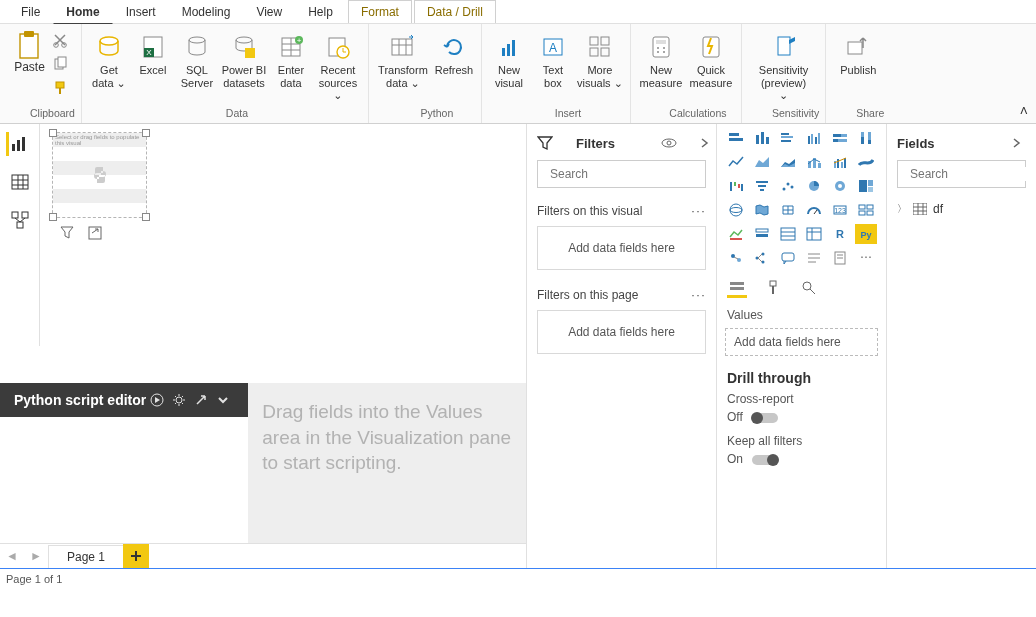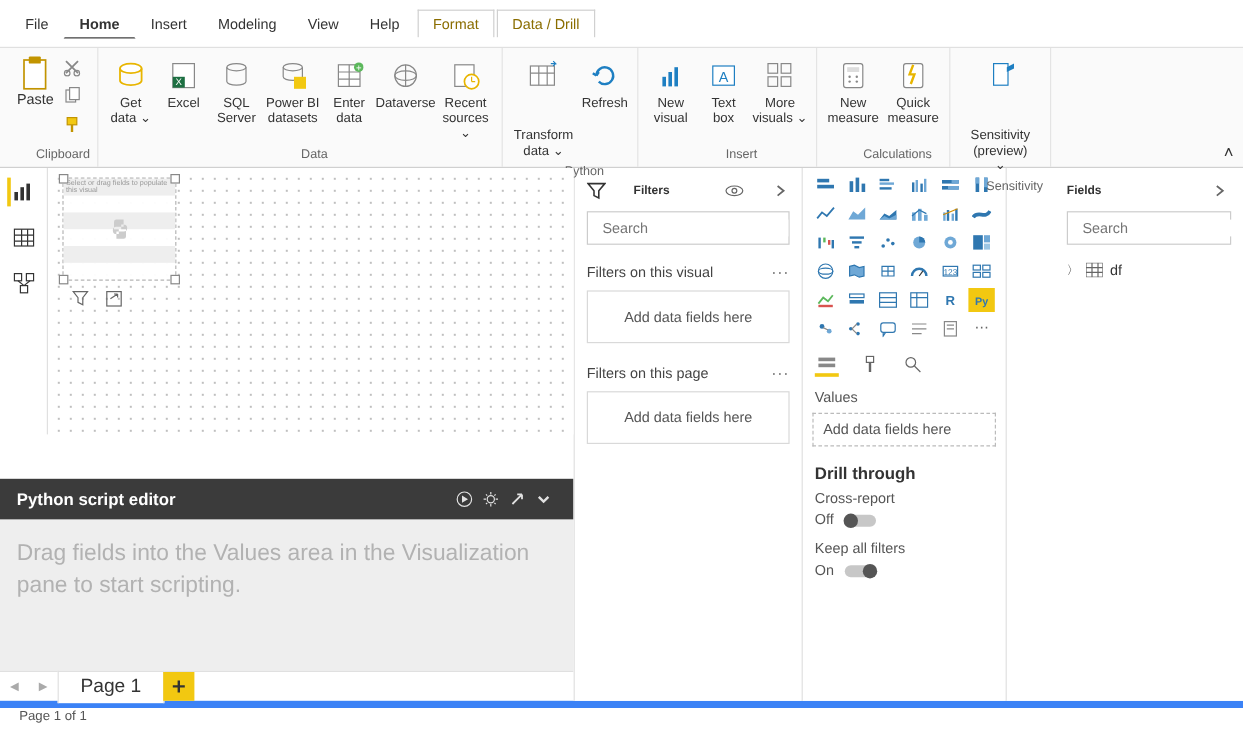--- a/index.html
+++ b/index.html
@@ -1,27 +1,27 @@
 <!DOCTYPE html>
 <html><head>
 <meta charset="utf-8">
 <style>
 * { box-sizing: border-box; margin: 0; padding: 0; font-family: "Segoe UI", Arial, sans-serif; }
 body { width: 1036px; height: 617px; background: #fff; overflow: hidden; font-size: 12px; color: #333; }
-.menubar { display: flex; height: 40px; align-items: center; padding: 0 8px; border-bottom: 1px solid #e0e0e0; }
+.menubar { display: flex; height: 24px; align-items: center; padding: 0 8px; border-bottom: 1px solid #e0e0e0; }
 .menubar .tab { padding: 4px 12px; cursor: pointer; border: 1px solid transparent; }
 .menubar .tab.active { border-bottom: 1px solid #404040; font-weight: 600; }
 .menubar .tab.context { border: 1px solid #d0d0d0; border-bottom: none; color: #8a6d00; margin-left: 2px; }
 .ribbon { display: flex; height: 100px; border-bottom: 1px solid #d0d0d0; background: #fafafa; position:relative;}
 .ribbon-collapse { position:absolute; right:8px; bottom:4px; font-size:14px; cursor:pointer;}
 .group { display: flex; flex-direction: column; align-items: center; padding: 2px 6px 0; border-right: 1px solid #e4e4e4; }
 .group-body { display: flex; flex: 1; align-items: flex-start; gap: 2px; padding-top:4px;}
 .group-label { font-size: 10.5px; color: #666; padding: 2px 0 4px; margin-left: 24px; }
 .rbtn { display: flex; flex-direction: column; align-items: center; justify-content: flex-start; width: 48px; padding: 2px 1px; cursor: pointer; text-align: center; font-size: 11px; line-height: 1.15; }
-.rbtn.wide { width: 56px; gap: 27px; }
+.rbtn.wide { width: 56px; }
 .rbtn.narrow { width: 42px; }
 .rbtn .icon { width: 30px; height: 30px; display: flex; align-items: center; justify-content: center; margin-bottom: 2px; }
 .rbtn .label { min-height: 26px; }
 .clipboard-body { display:flex; align-items:flex-start; gap:2px;}
 .paste-big { display:flex; flex-direction:column; align-items:center; width:38px; cursor:pointer;}
 .clip-small { display:flex; flex-direction:column; gap:4px;}
 .clip-small div{width:20px;height:20px; display:flex;align-items:center;justify-content:center;cursor:pointer;}
 .main { display: flex; height: calc(100% - 128px - 25px - 20px); }
 .siderail { width: 40px; border-right: 1px solid #e0e0e0; display:flex; flex-direction:column; align-items:center; padding-top:8px; gap:14px;}
 .siderail .sritem{ width:28px; height:24px; display:flex; align-items:center; justify-content:center; cursor:pointer;}
@@ -31,22 +31,22 @@
 .placeholder-visual{ position:absolute; left:12px; top:8px; width:95px; height:86px; border:1px dashed #b5b5b5; background:rgba(255,255,255,0.95); }
 .placeholder-visual .band{position:absolute; left:0; right:0; height:14px; background:#eee;}
 .placeholder-visual .hdr{ top:0; font-size:6px; color:#999; padding:1px 2px;}
 .placeholder-visual .pyg{ position:absolute; left:50%; top:50%; transform:translate(-50%,-50%); color:#c9c9c9;}
 .vtools{ position:absolute; left:18px; top:100px; display:flex; gap:10px;}
 .vtools div{width:18px;height:18px;display:flex;align-items:center;justify-content:center;cursor:pointer;}
 .handle{position:absolute; width:8px; height:8px; background: #fff; border:1px solid #888;}
 .panel { border-left: 1px solid #e0e0e0; display:flex; flex-direction:column; background:#fff;}
 .panel.filters{ width:190px;}
 .panel.vis{ width:170px;}
-.panel.fields{ width:198px;padding-left:40px;}
-.panel-head{ display:flex; align-items:center; padding:10px 10px 8px; font-weight:600; font-size:10px; color:#333; gap:23px; }
+.panel.fields{ width:150px;}
+.panel-head{ display:flex; align-items:center; padding:10px 10px 8px; font-weight:600; font-size:13px; color:#333; gap:23px; }
 .panel-head .spacer{flex:1;}
 .panel-head .hicon{ width:18px;height:18px;display:flex;align-items:center;justify-content:center;cursor:pointer;}
 .searchbox{ margin: 0 10px 10px; border:1px solid #ccc; height:28px; display:flex; align-items:center; padding:0 6px; gap:6px;}
 .searchbox input{ border:none; outline:none; flex:1; font-size:12px;}
 .filt-sec{ padding:6px 10px 2px; font-size:12px; color:#444; display:flex; align-items:center;}
 .filt-sec .dots{margin-left:auto; cursor:pointer; letter-spacing:1px;}
 .dropzone{ margin: 6px 10px 12px; border:1px solid #d9d9d9; background:#fff; height:44px; display:flex; align-items:center; justify-content:center; font-size:12px; color:#555; }
 .vis-gallery{ padding:4px 8px; display:grid; grid-template-columns: repeat(6, 22px); gap:4px;}
 .vis-gallery .vg{ width:22px; height:20px; display:flex; align-items:center; justify-content:center; cursor:pointer; border:1px solid transparent;}
 .vg.sel{ background:#f2c811; }
@@ -55,30 +55,30 @@
 .vis-tabs .vtab.active{ border-bottom:3px solid #f2c811; padding-bottom:0;}
 .subhead{ padding:4px 10px 4px; font-size:12px; color:#555;}
 .val-drop{ margin:2px 8px 10px; border:1px dashed #bbb; padding:6px 8px; font-size:12px; color:#555;}
 .drill-head{ padding:4px 10px; font-weight:600; font-size:14px;}
 .toggle-row{ padding:2px 10px 8px; font-size:12px; color:#555;}
 .toggle{ display:inline-block; width:26px; height:10px; border-radius:5px; background:#c7c7c7; position:relative; vertical-align:middle; margin-left:6px;}
 .toggle .knob{ position:absolute; width:12px;height:12px; background:#555; border-radius:50%; top:-1px;}
 .toggle.off .knob{ left:-1px;}
 .toggle.on .knob{ right:-1px;}
 .field-item{ padding:4px 10px; display:flex; align-items:center; gap:6px; cursor:pointer; font-size:12px;}
-.script-editor{ height:160px; display:flex; flex-direction:column;margin-top:37px; }
+.script-editor{ height:160px; display:flex; flex-direction:row;margin-top:37px; }
 .script-bar{ background:#3b3b3b; color:#fff; display:flex; align-items:center; padding:0 14px; height:34px; font-size:14px; font-weight:600;}
 .script-bar .spacer{flex:1;}
 .script-bar .sb-icon{ width:22px;height:22px;display:flex;align-items:center;justify-content:center;cursor:pointer; opacity:0.85;}
 .script-body{ flex:1; background:#eeeeee; color:#b2b2b2; font-size:19px; padding:16px 14px; line-height:1.35;}
 .pagebar{ height:25px; border-top:1px solid #e0e0e0; display:flex; align-items:center;}
 .pagebar .nav{ width:24px; text-align:center; color:#aaa; cursor:pointer;}
-.pagebar .ptab{ padding:4px 18px; border:1px solid #e0e0e0; border-bottom:none; background:#fff; cursor:pointer; font-size:16px;}
+.pagebar .ptab{ padding:4px 18px; border:1px solid #e0e0e0; border-bottom:none; background:#fff; cursor:pointer; font-size:12px;}
 .pagebar .addp{ width:26px; height:24px; background:#f2c811; display:flex;align-items:center;justify-content:center;cursor:pointer; margin-left:-1px;}
-.status{ height:20px; border-top:6px solid #3b82f6; font-size:11px; color:#555; padding:2px 16px; display:flex; align-items:center;}
+.status{ height:20px; border-top:1px solid #3b82f6; font-size:11px; color:#555; padding:2px 6px; display:flex; align-items:center;}
 .left-block{ display:flex; flex-direction:column; flex:1; min-width:0;}
 .left-top{ display:flex; flex:1; min-height:0;}
 svg{display:block;}
 </style>
 </head>
 <body>
 
 <div class="menubar">
   <div class="tab">File</div>
   <div class="tab active">Home</div>
@@ -174,30 +174,20 @@
               <line x1="12" y1="4" x2="12" y2="22" stroke="#888"></line>
               <circle cx="20" cy="6" r="4" fill="#5cb85c"></circle>
               <text x="20" y="9" fill="#fff" font-size="8" text-anchor="middle">+</text>
             </svg>
           </span>
           <span class="label">Enter data</span>
         </div>
       <div class="rbtn">
           <span class="icon">
             <svg width="26" height="26">
-              <circle cx="13" cy="13" r="9" fill="none" stroke="#888"></circle>
-              <ellipse cx="13" cy="13" rx="9" ry="4" fill="none" stroke="#888"></ellipse>
-              <line x1="13" y1="4" x2="13" y2="22" stroke="#888"></line>
-            </svg>
-          </span>
-          <span class="label">Dataverse</span>
-        </div>
-      <div class="rbtn">
-          <span class="icon">
-            <svg width="26" height="26">
               <rect x="4" y="4" width="16" height="18" fill="#fff" stroke="#888"></rect>
               <circle cx="18" cy="18" r="6" fill="#fff" stroke="#e8b500" stroke-width="1.4"></circle>
               <line x1="18" y1="18" x2="18" y2="14" stroke="#e8b500"></line>
               <line x1="18" y1="18" x2="21" y2="18" stroke="#e8b500"></line>
             </svg>
           </span>
           <span class="label">Recent sources ⌄</span>
         </div>
     </div>
     <div class="group-label">Data</div>
@@ -302,20 +292,34 @@
               <rect x="7" y="3" width="12" height="18" fill="#fff" stroke="#1e7fc2"></rect>
               <path d="M18 6 l6 -3 v4 l-6 3" fill="#1e7fc2"></path>
             </svg>
           </span>
           <span class="label">Sensitivity (preview) ⌄</span>
         </div>
     </div>
     <div class="group-label">Sensitivity</div>
   </div>
 
+  <div class="group" style="border-right:none">
+    <div class="group-body">
+      <div class="rbtn narrow">
+          <span class="icon">
+            <svg width="26" height="26">
+              <rect x="3" y="8" width="14" height="12" fill="#fff" stroke="#888"></rect>
+              <path d="M18 4 v10 m0 -10 l-3 3 m3 -3 l3 3" stroke="#888" fill="none" stroke-width="1.5"></path>
+            </svg>
+          </span>
+          <span class="label">Publish</span>
+        </div>
+    </div>
+    <div class="group-label">Share</div>
+  </div>
   <div class="ribbon-collapse">˄</div>
 </div>
 
 <div class="main">
   <div class="left-block">
     <div class="left-top">
       <div class="siderail">
         <div class="sritem active">
             <svg width="18" height="16">
               <rect x="1" y="8" width="3" height="7" fill="#333"></rect>

